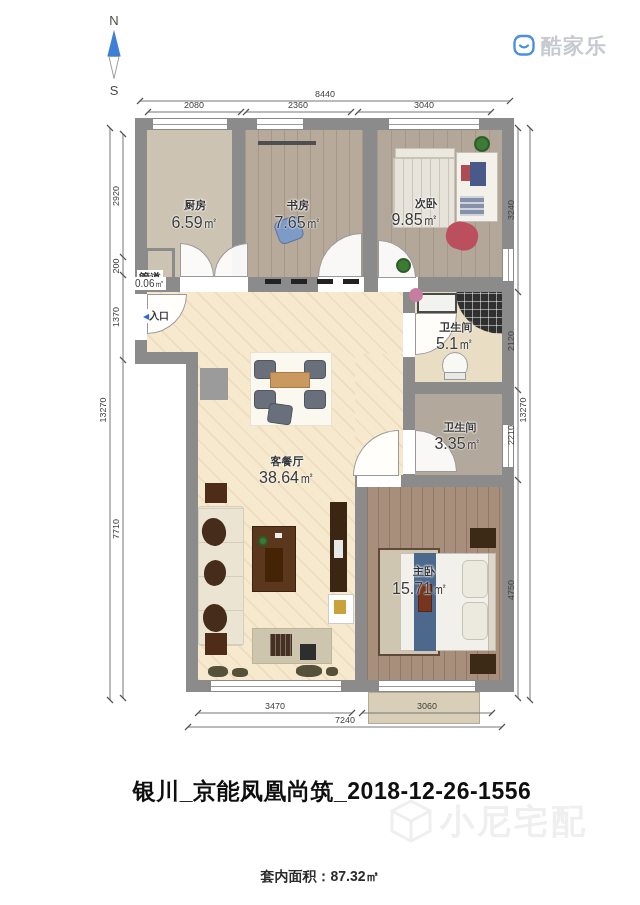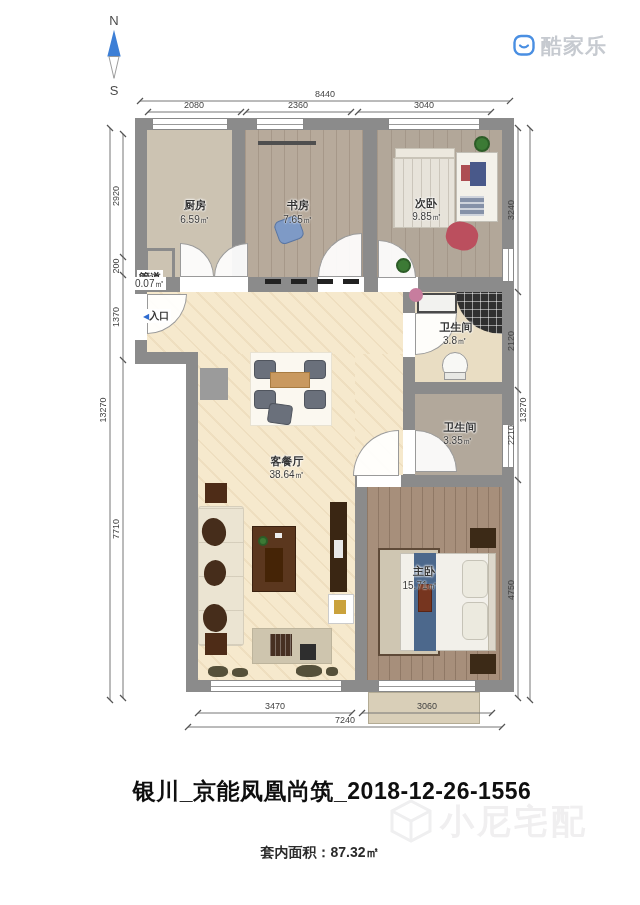--- a/index.html
+++ b/index.html
@@ -16,21 +16,21 @@
   .f-bath2{background:#b2a89b;}
   .f-master{background:#a78f7b;background-image:repeating-linear-gradient(90deg,rgba(60,40,25,.22) 0 1px,transparent 1px 11px);}
   .f-balcony{background:#d9cfb8;border:1px solid #b3ab94;}
   .win{position:absolute;background:#fff;border:1px solid #888;box-sizing:border-box;}
   .win-h::after{content:"";position:absolute;left:0;right:0;top:50%;height:1px;background:#999;}
   .win-v::after{content:"";position:absolute;top:0;bottom:0;left:50%;width:1px;background:#999;}
   .open{position:absolute;background:#fff;}
   .arc{position:absolute;background:rgba(255,255,255,.92);border:1px solid #9a9a9a;box-sizing:border-box;}
   .rlabel{position:absolute;transform:translateX(-50%);font-size:11px;font-weight:700;color:#333;
           white-space:nowrap;text-shadow:0 0 2px #fff,0 0 2px #fff,0 0 3px #fff;line-height:1;}
-  .rarea{position:absolute;transform:translateX(-50%);font-size:10px;font-weight:400;color:#3a3a3a;
+  .rarea{position:absolute;transform:translateX(-50%);font-size:16px;font-weight:400;color:#3a3a3a;
          white-space:nowrap;text-shadow:0 0 2px #fff,0 0 2px #fff;line-height:1;}
   .chip{position:absolute;background:#fff;font-weight:700;color:#333;font-size:11px;line-height:14px;
         padding:0 2px;white-space:nowrap;}
   .chip2{position:absolute;background:#fff;font-weight:400;color:#3a3a3a;font-size:10px;line-height:13px;
          padding:0 2px;white-space:nowrap;}
   .furn{position:absolute;box-sizing:border-box;}
   .plant{position:absolute;background:#3c7a35;border:2px solid #2c5c27;border-radius:50%;box-sizing:border-box;}
   .pillow{position:absolute;background:#462d1b;border-radius:50%;}
   .dchair{position:absolute;background:#6a707b;border:1px solid #50555e;border-radius:4px;box-sizing:border-box;}
   .shower{background:#303030;border-radius:0 0 0 100%;
@@ -188,32 +188,32 @@
   <div class="furn" style="left:462px;top:602px;width:26px;height:38px;background:#eceadf;border:1px solid #c6c3b7;border-radius:6px;"></div>
   <div class="furn" style="left:488px;top:553px;width:8px;height:98px;background:#ddd8cb;border:1px solid #c0bbac;"></div>
   <div class="furn" style="left:470px;top:528px;width:26px;height:20px;background:#3c2a17;"></div>
   <div class="furn" style="left:470px;top:654px;width:26px;height:20px;background:#3c2a17;"></div>
 
   <div class="rlabel" style="left:195px;top:200px;">厨房</div>
   <div class="rarea" style="left:195px;top:215px;">6.59㎡</div>
   <div class="rlabel" style="left:298px;top:200px;">书房</div>
   <div class="rarea" style="left:298px;top:215px;">7.65㎡</div>
   <div class="rlabel" style="left:426px;top:198px;">次卧</div>
-  <div class="rarea" style="left:427px;top:212px;text-align:right;">9.85㎡</div>
+  <div class="rarea" style="left:415px;top:212px;text-align:right;">9.85㎡</div>
   <div class="rlabel" style="left:456px;top:322px;">卫生间</div>
-  <div class="rarea" style="left:455px;top:336px;">3.8㎡</div>
+  <div class="rarea" style="left:455px;top:336px;">5.1㎡</div>
   <div class="rlabel" style="left:460px;top:422px;">卫生间</div>
   <div class="rarea" style="left:458px;top:436px;">3.35㎡</div>
   <div class="rlabel" style="left:287px;top:456px;">客餐厅</div>
   <div class="rarea" style="left:287px;top:470px;">38.64㎡</div>
   <div class="rlabel" style="left:424px;top:566px;text-align:right;">主卧</div>
   <div class="rarea" style="left:420px;top:581px;">15.71㎡</div>
 
   <div class="chip" style="left:137px;top:270px;">管道</div>
-  <div class="chip2" style="left:133px;top:277px;">0.07㎡</div>
+  <div class="chip2" style="left:133px;top:277px;">0.06㎡</div>
 
   <div class="chip2" style="left:141px;top:309px;font-size:10px;font-weight:700;">
     <span style="color:#2e6bd0;font-size:8px;">◀</span><span style="color:#333;">入口</span>
   </div>
 
   <svg class="abs" style="left:0;top:0;pointer-events:none;" width="640" height="905" viewBox="0 0 640 905">
     <defs>
       <marker id="tick" markerWidth="9" markerHeight="9" refX="4.5" refY="4.5" orient="auto">
         <line x1="1.5" y1="7.5" x2="7.5" y2="1.5" stroke="#555" stroke-width="1.2"></line>
       </marker>
@@ -257,21 +257,21 @@
       <text x="514" y="435" transform="rotate(-90 514 435)">2210</text>
       <text x="514" y="590" transform="rotate(-90 514 590)">4750</text>
       <text x="275" y="709">3470</text>
       <text x="427" y="709">3060</text>
       <text x="345" y="723">7240</text>
     </g>
   </svg>
 </div>
 
 <div class="footer-title" style="top:776px;">银川_京能凤凰尚筑_2018-12-26-1556</div>
-<div class="footer-area" style="top:844px;">套内面积：87.32㎡</div>
+<div class="footer-area" style="top:868px;">套内面积：87.32㎡</div>
 
 <div class="wm" style="left:388px;top:798px;">
   <svg width="46" height="46" viewBox="0 0 46 46">
     <g fill="none" stroke="#efeff0" stroke-width="3">
       <polygon points="23,3 42,13 42,33 23,43 4,33 4,13"></polygon>
       <polyline points="4,13 23,23 42,13"></polyline>
       <line x1="23" y1="23" x2="23" y2="43"></line>
     </g>
   </svg>
   <span class="wm-text">小尼宅配</span>

